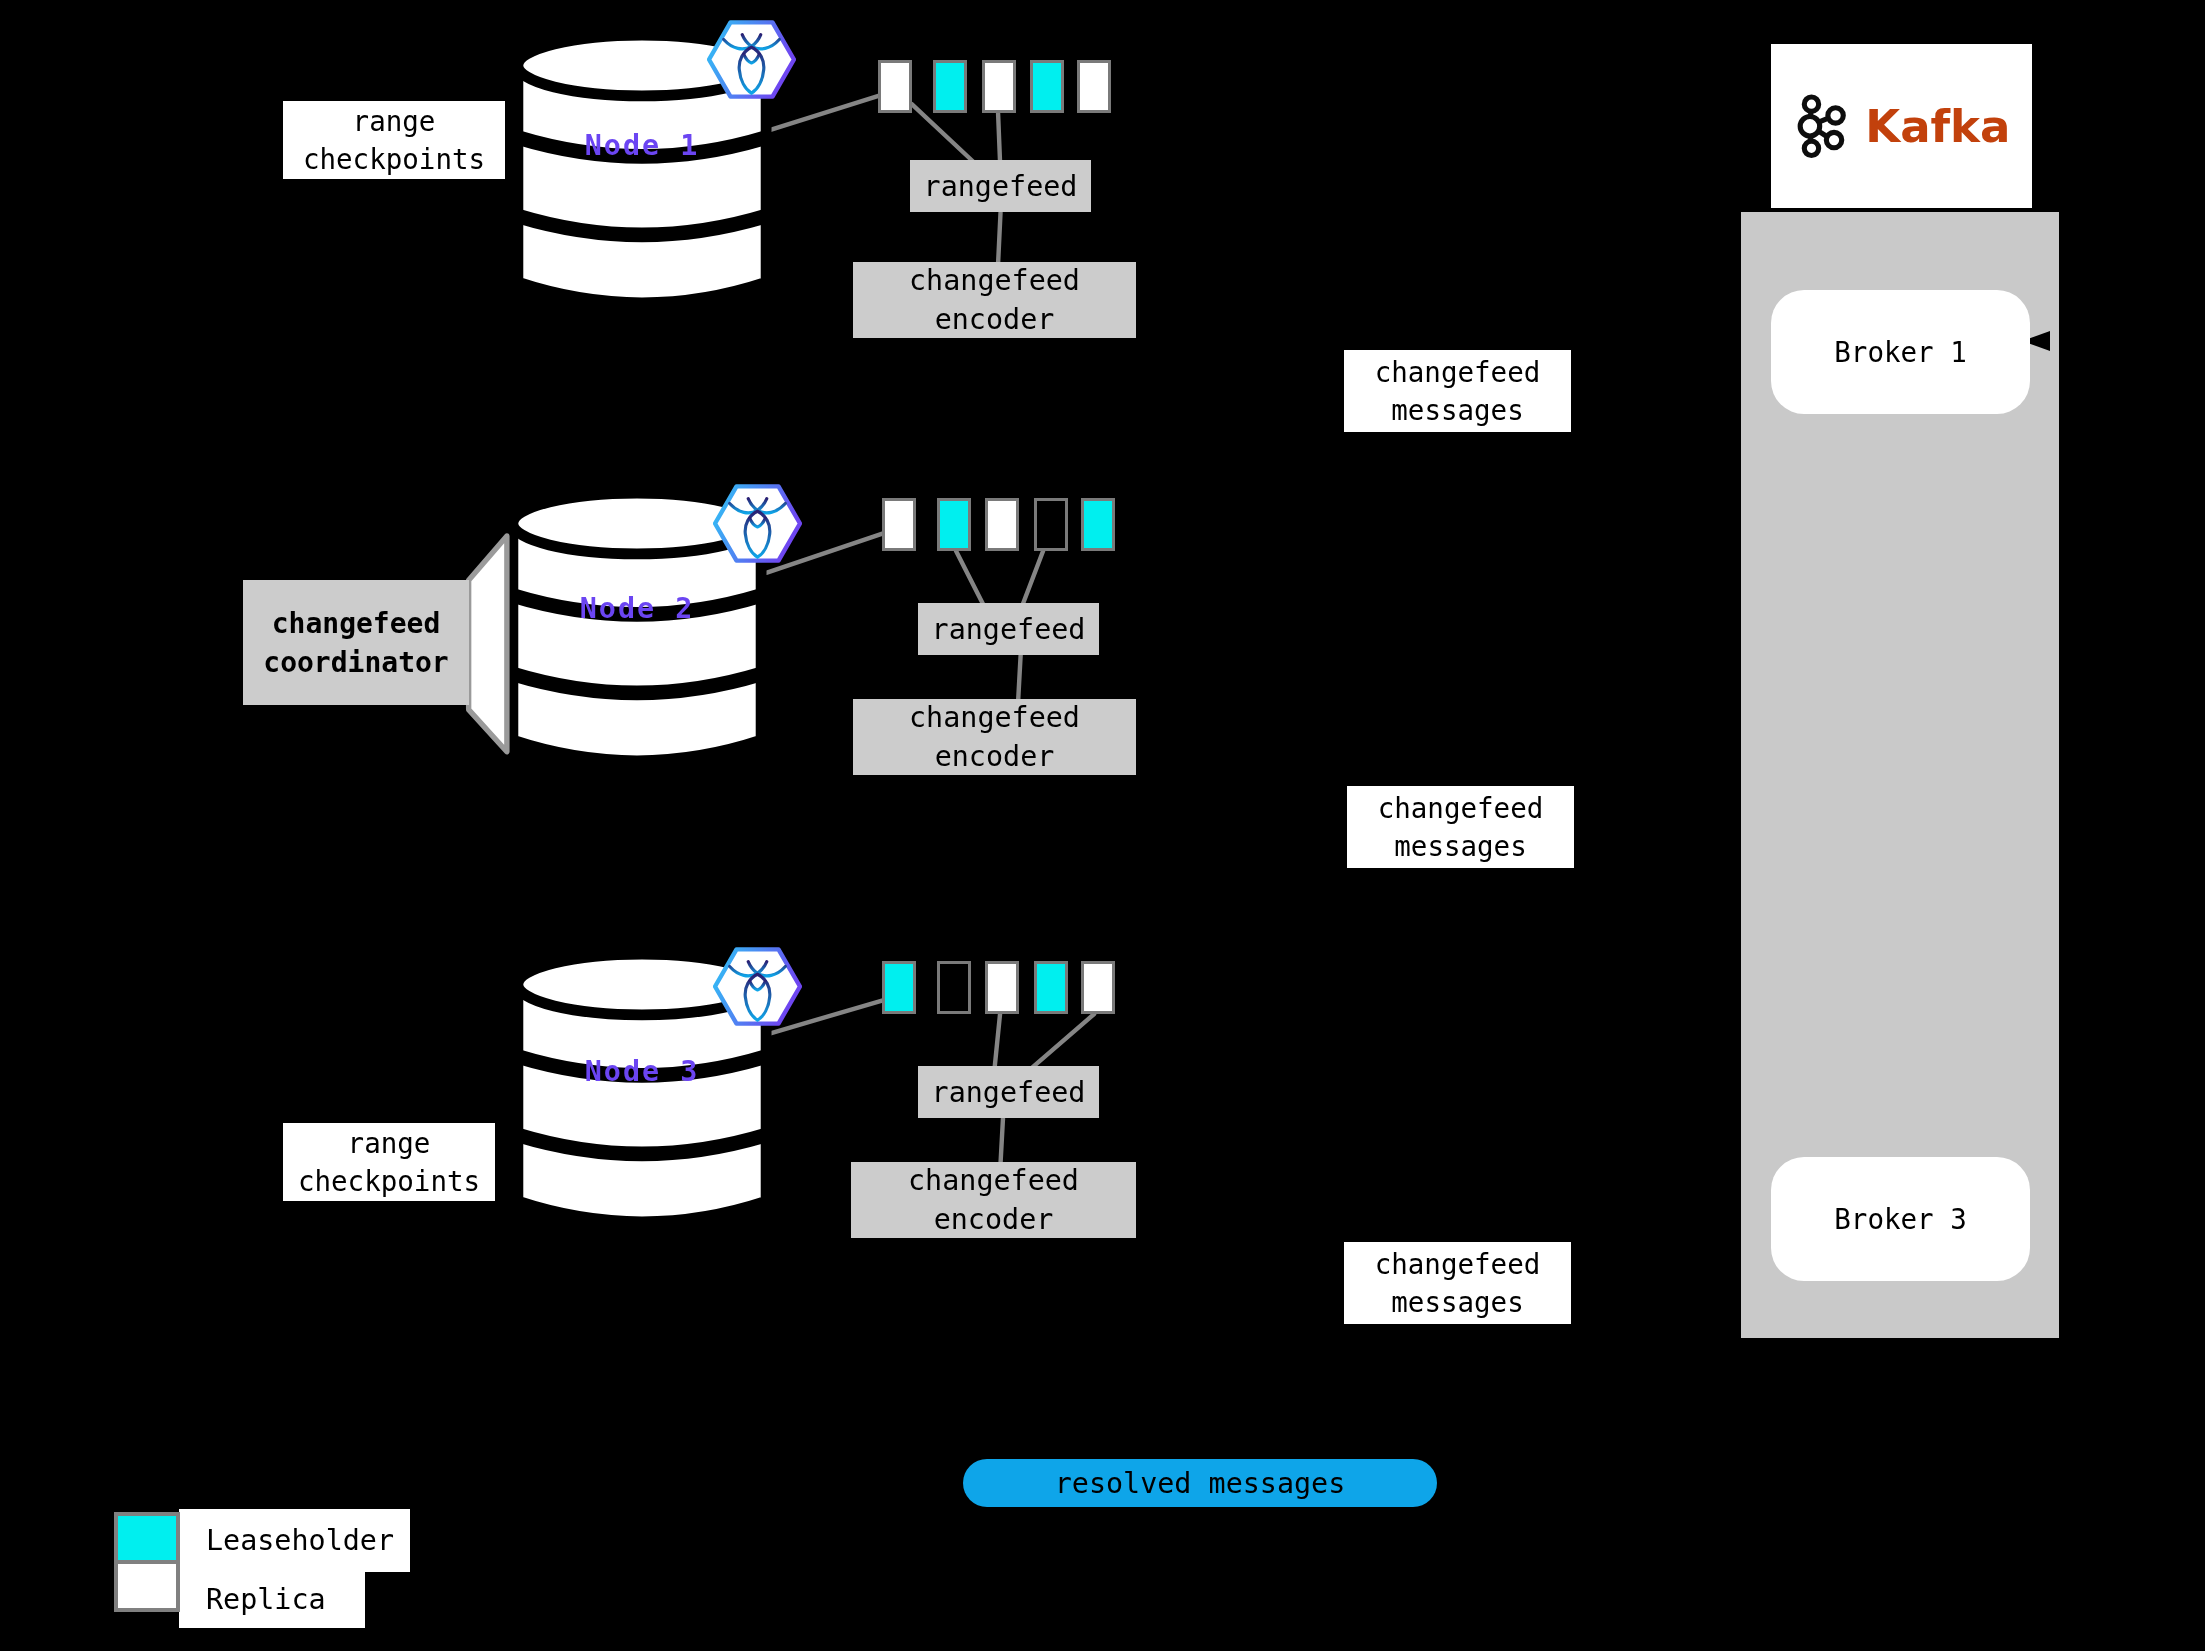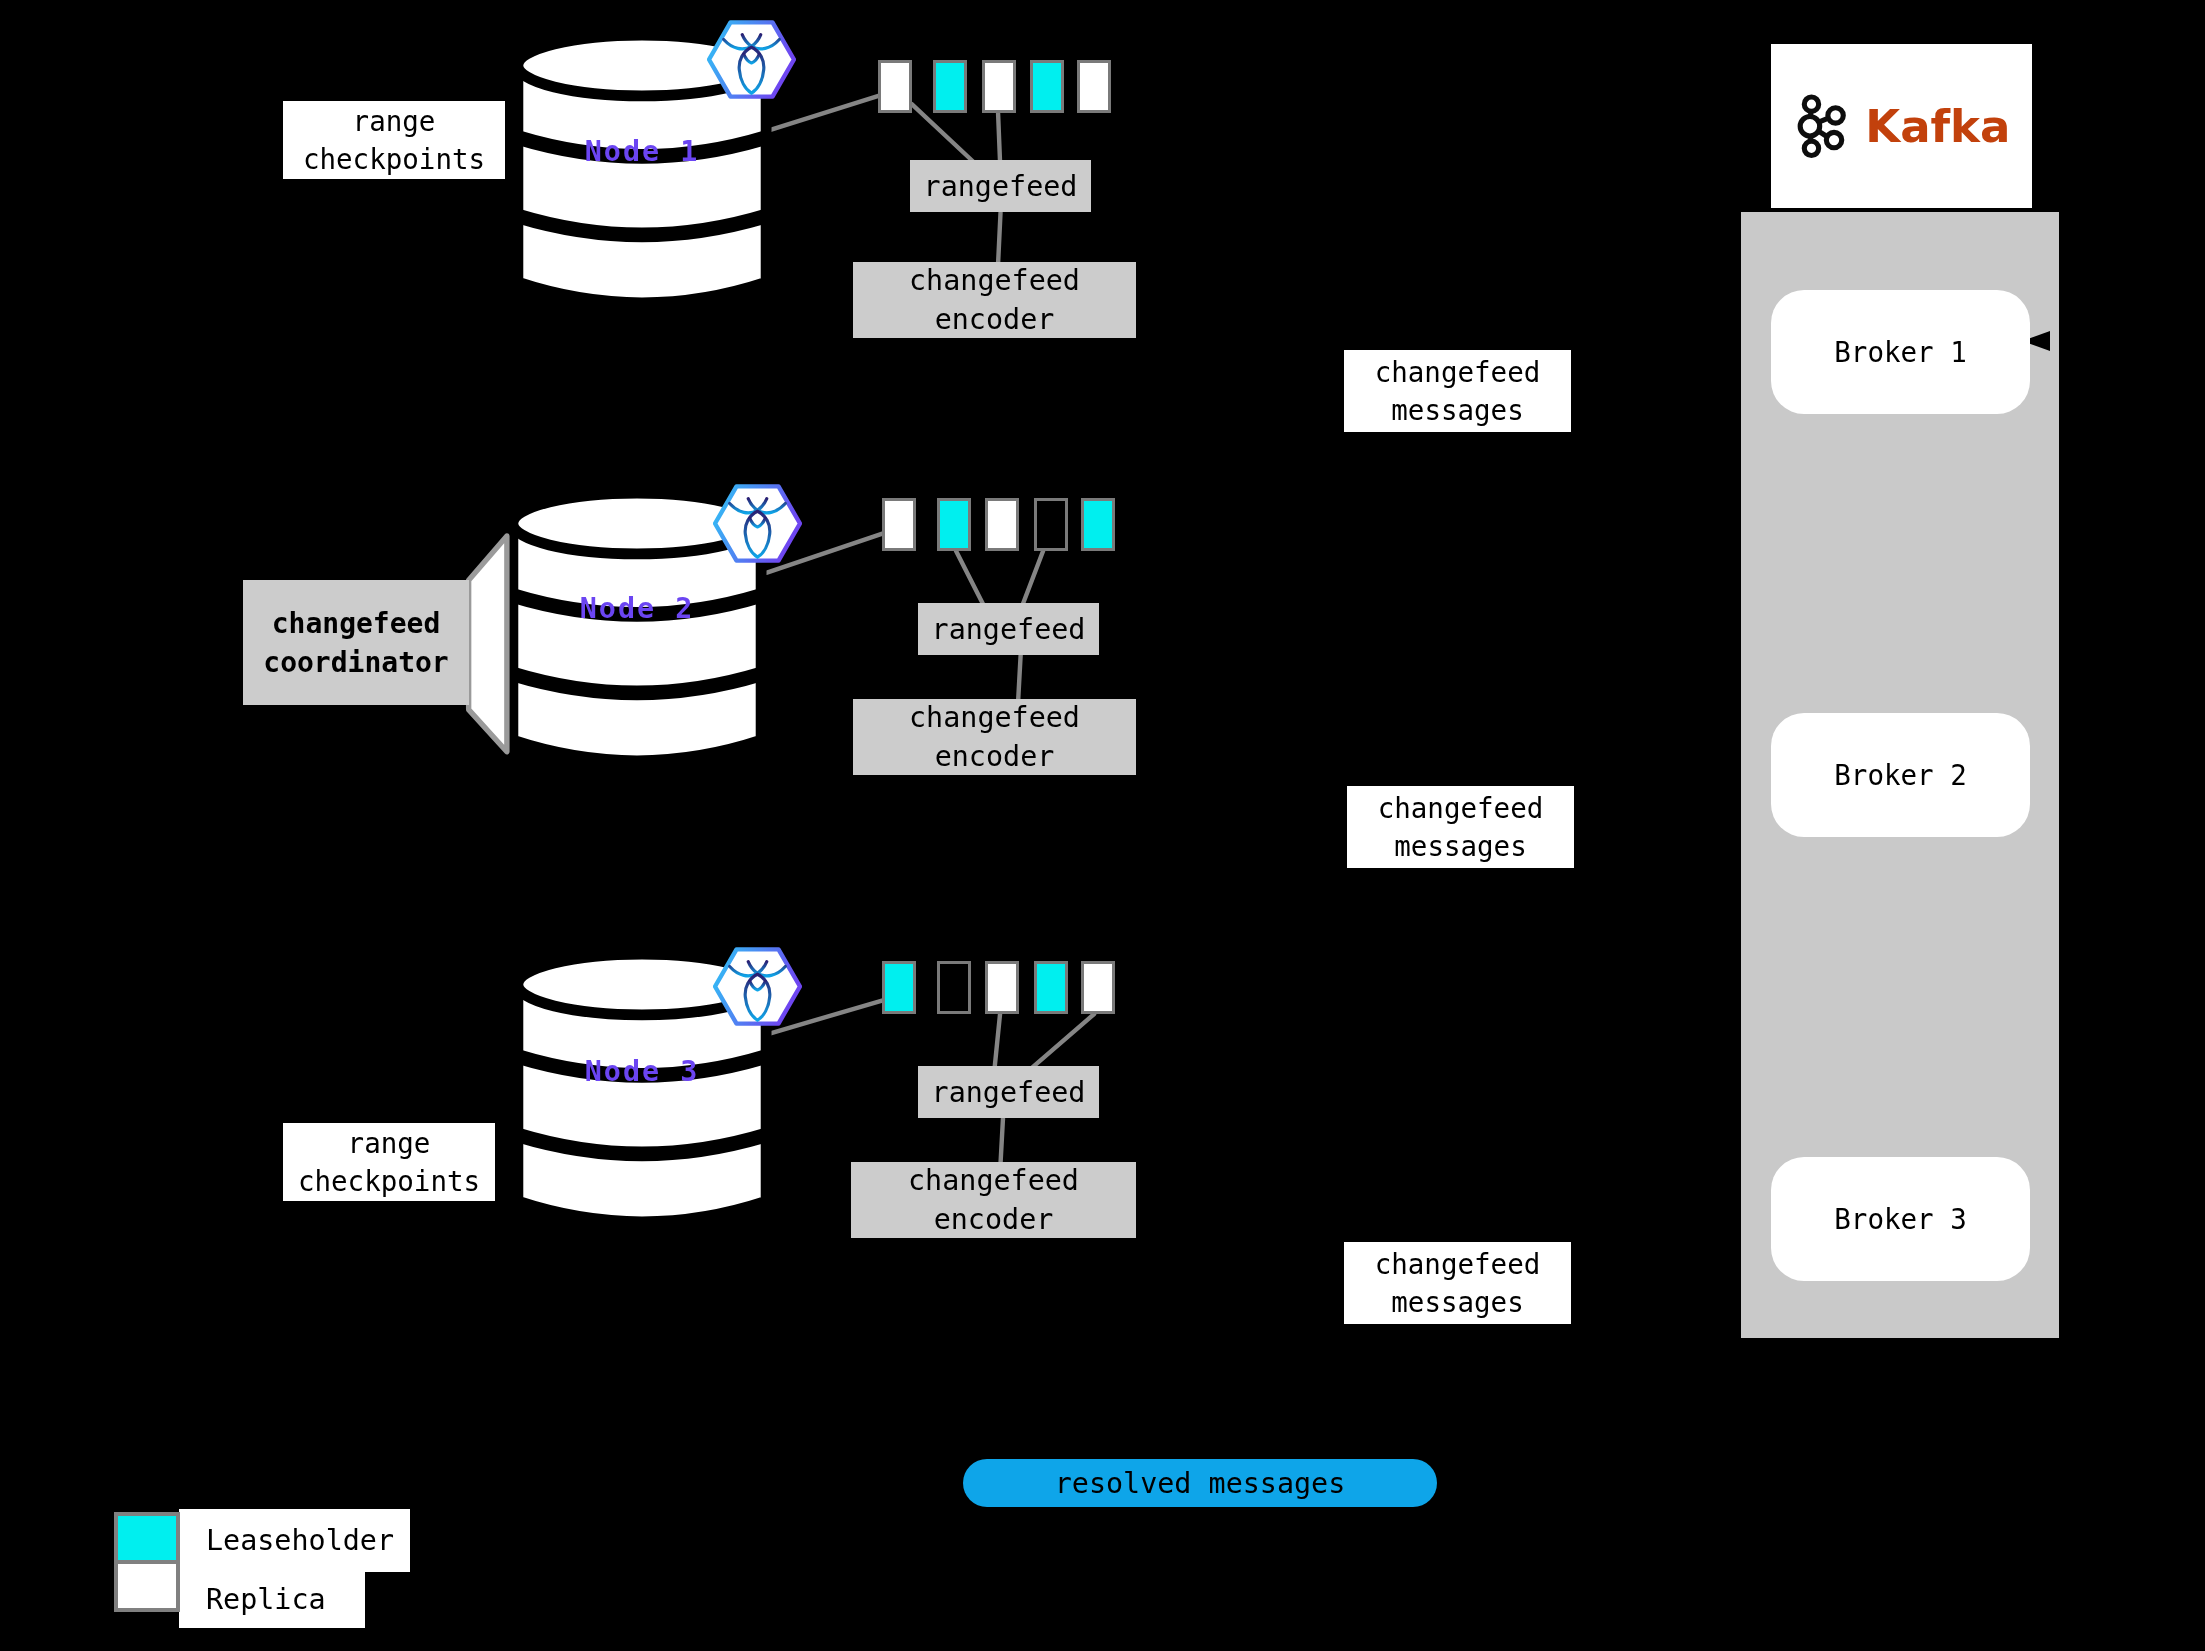--- a/index.html
+++ b/index.html
@@ -130,21 +130,21 @@
     <polygon points="4,85 48,9 134,9 178,85 134,161 48,161" fill="#fff" stroke="url(#hexg1)" stroke-width="9" stroke-linejoin="round"></polygon>
     <g fill="none" stroke="url(#roach1)" stroke-width="6.5" stroke-linecap="round">
       <path d="M34,44 C52,64 74,68 91,58 C100,52 106,44 110,34"></path>
       <path d="M148,44 C130,64 108,68 91,58 C82,52 76,44 72,34"></path>
       <path d="M91,60 C74,68 64,86 66,106 C68,128 78,146 91,154 C104,146 114,128 116,106 C118,86 108,68 91,60 Z"></path>
       <path d="M91,92 L91,148"></path>
       <path d="M75,74 C80,86 85,90 91,92 C97,90 102,86 107,74"></path>
     </g>
   </svg>
 
-  <div class="node-label" style="left:512px;top:135px">Node 1</div>
+  <div class="node-label" style="left:512px;top:129px">Node 1</div>
   <div class="node-label" style="left:507px;top:592px">Node 2</div>
   <div class="node-label" style="left:512px;top:1055px">Node 3</div>
 
   <div class="range-rect rect-replica" style="left:878px;top:60px"></div>
   <div class="range-rect rect-leaseholder" style="left:933px;top:60px"></div>
   <div class="range-rect rect-replica" style="left:982px;top:60px"></div>
   <div class="range-rect rect-leaseholder" style="left:1030px;top:60px"></div>
   <div class="range-rect rect-replica" style="left:1077px;top:60px"></div>
 
   <div class="range-rect rect-replica" style="left:882px;top:498px"></div>
@@ -215,21 +215,20 @@
         <line x1="34" y1="86" x2="35" y2="96"></line>
         <line x1="50" y1="59" x2="69" y2="51"></line>
         <line x1="49" y1="76" x2="66" y2="87"></line>
       </g>
     </svg>
     <span id="kafka-word">Kafka</span>
   </div>
 
   <div id="kafka-container"></div>
   <div class="broker" id="broker-1">Broker 1</div>
-  <div class="broker" id="broker-2">Broker 2</div>
   <div class="broker" id="broker-3">Broker 3</div>
   <div id="arrowhead"></div>
 
   <div id="resolved-pill">resolved messages</div>
 
   <div id="legend-swatches">
     <div class="swatch rect-leaseholder"></div>
     <div class="swatch rect-replica"></div>
   </div>
   <div class="legend-label" id="legend-leaseholder-label">Leaseholder</div>

